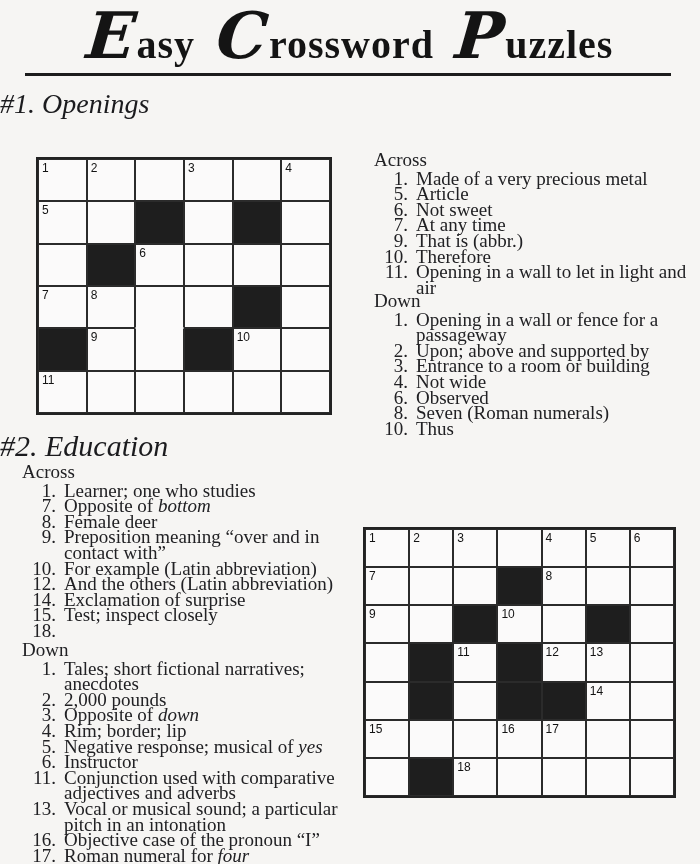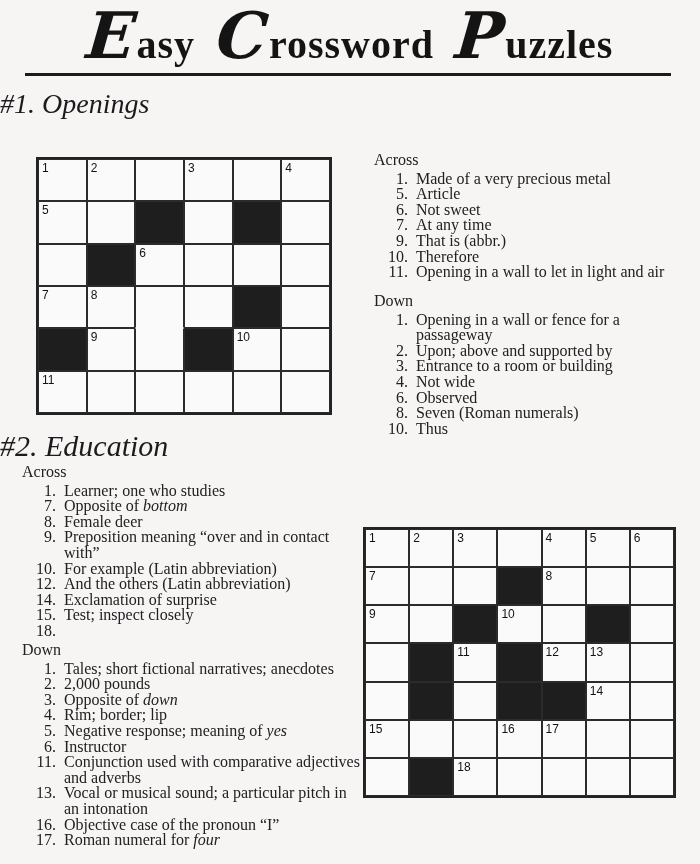--- a/index.html
+++ b/index.html
@@ -22,21 +22,21 @@
   .grid{position:absolute;display:grid;border:2px solid #222;background:#fbfafa;}
   .g1{left:36px;top:157px;width:292px;height:254px;}
   .g2{left:363px;top:527px;width:309px;height:267px;}
   .cell{border:1px solid #2b2b2b;background:#fbfafa;position:relative;}
   .cell.black{background:#1e1e1e;}
   .cellnum{position:absolute;top:1px;left:3px;font-family:"Liberation Sans",sans-serif;
            font-size:12px;color:#131313;}
   .join-below{border-bottom-color:#fbfafa;}
   .join-above{border-top-color:#fbfafa;}
   
-  .clues{position:absolute;font-size:16px;line-height:15.6px;color:#212124;}
+  .clues{position:absolute;font-size:19px;line-height:15.6px;color:#212124;}
   .c1a{left:374px;top:152px;width:322px;}
   .c1d{left:374px;top:293px;width:322px;}
   .c2a{left:22px;top:464px;width:342px;}
   .c2d{left:22px;top:642px;width:342px;}
   .chead{margin:0 0 3px 0;}
   .clue{display:flex;}
   .cnum{flex:0 0 34px;text-align:right;}
   .ctxt{margin-left:8px;flex:1;max-width:298px;}
   .ctxt i{}
 </style>
@@ -243,21 +243,21 @@
     <div class="clue">
       <span class="cnum">3.</span>
       <span class="ctxt"><span>Opposite of </span><i>down</i></span>
     </div>
     <div class="clue">
       <span class="cnum">4.</span>
       <span class="ctxt">Rim; border; lip</span>
     </div>
     <div class="clue">
       <span class="cnum">5.</span>
-      <span class="ctxt"><span>Negative response; meaning of </span><i>yes</i></span>
+      <span class="ctxt"><span>Negative response; musical of </span><i>yes</i></span>
     </div>
     <div class="clue">
       <span class="cnum">6.</span>
       <span class="ctxt">Instructor</span>
     </div>
     <div class="clue">
       <span class="cnum">11.</span>
       <span class="ctxt">Conjunction used with comparative adjectives and adverbs</span>
     </div>
     <div class="clue">

